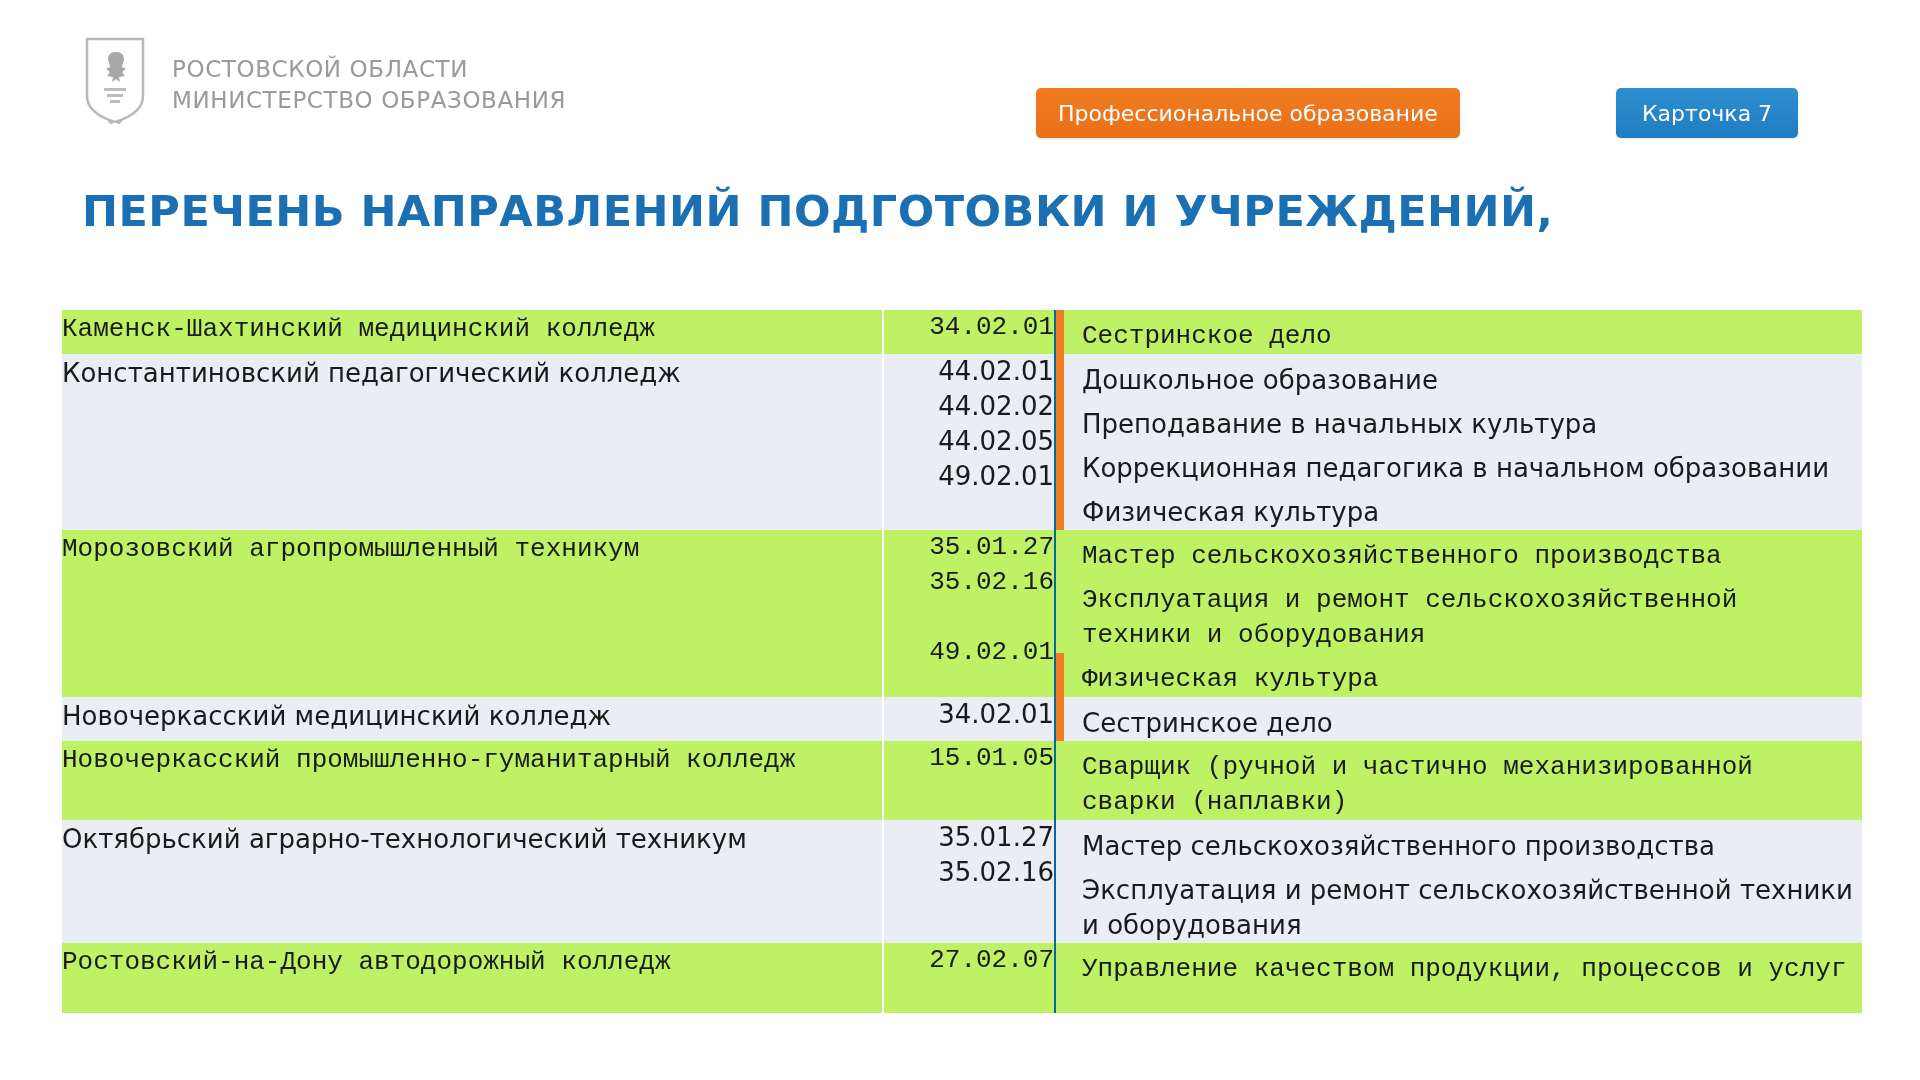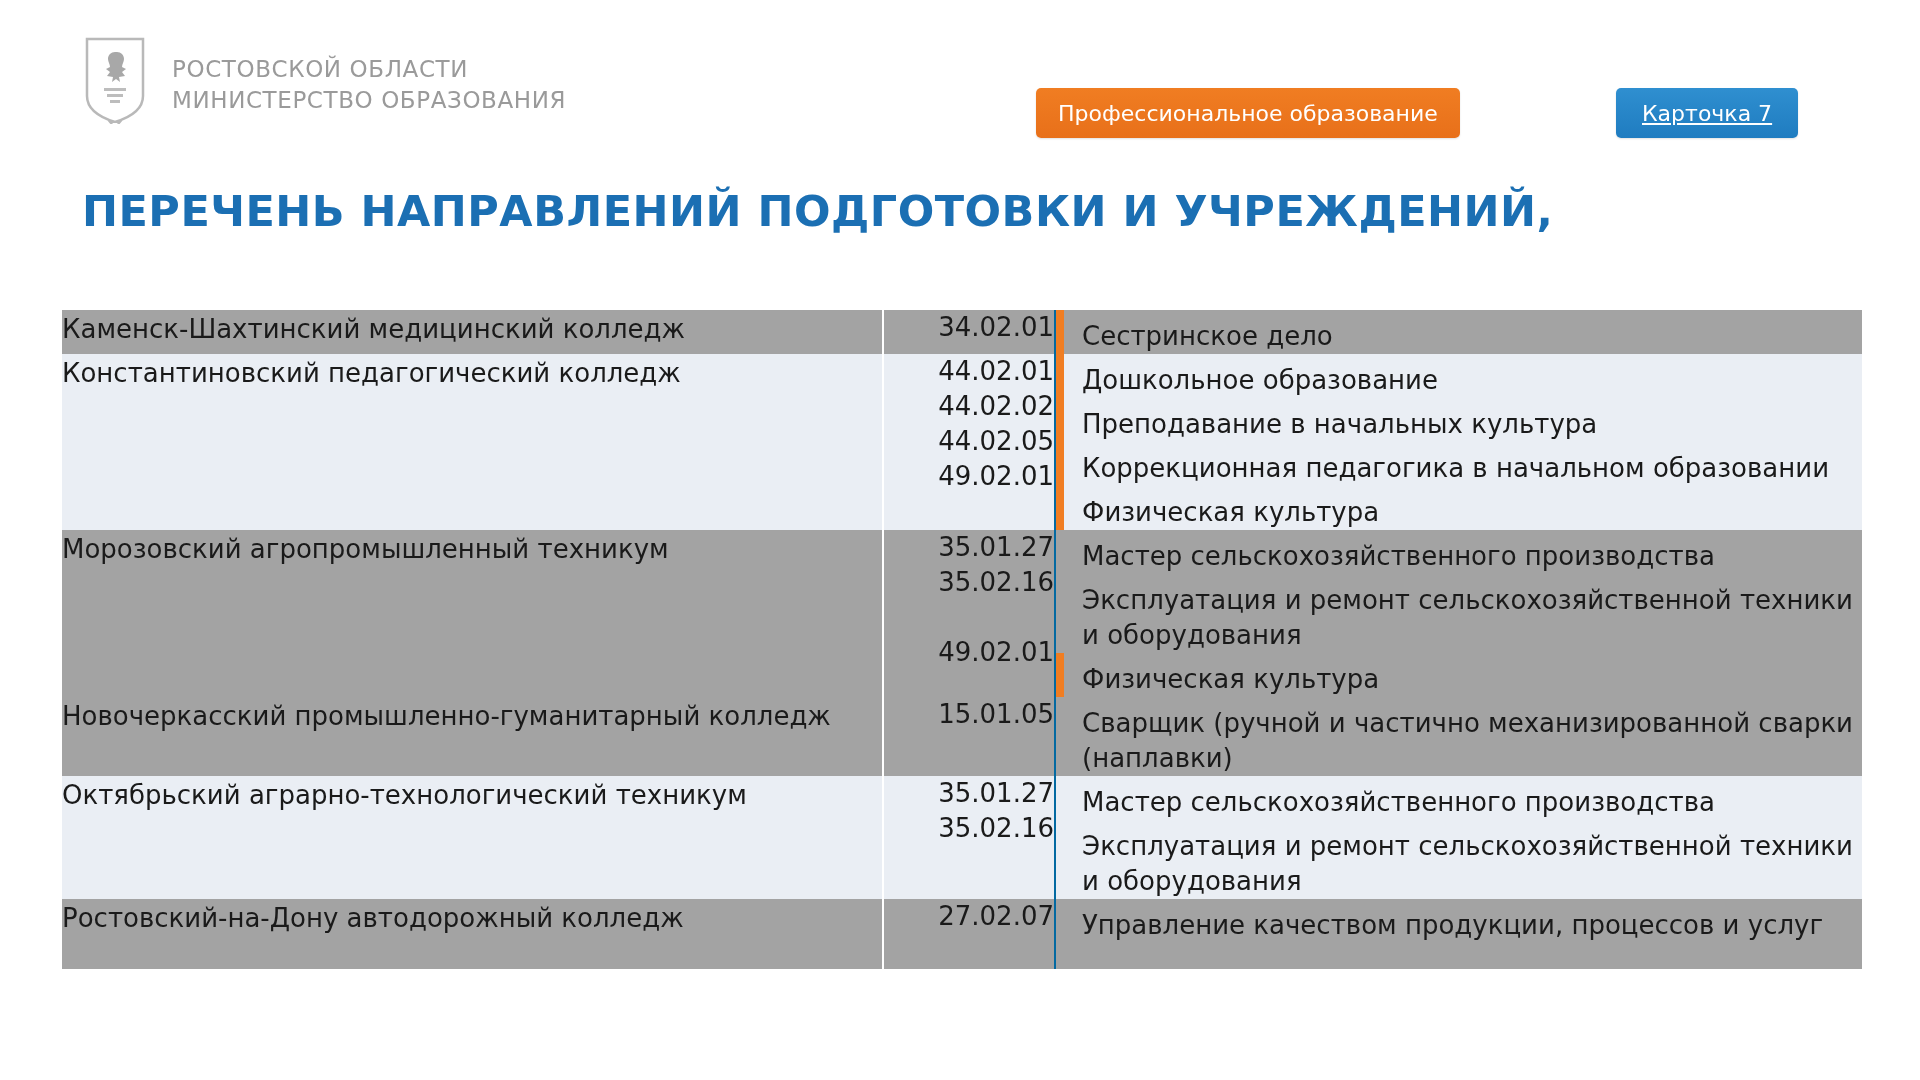--- a/index.html
+++ b/index.html
@@ -75,21 +75,20 @@
     height: 50px;
     padding: 0 26px;
     display: flex;
     align-items: center;
     border-radius: 5px;
     background: linear-gradient(180deg, #2f8fd0 0%, #1f7cc0 100%);
     color: #ffffff;
     font-size: 22px;
     white-space: nowrap;
     box-shadow: 0 1px 2px rgba(0,0,0,0.12);
-    text-decoration: underline;
   }
 
   
   .title {
     position: absolute;
     left: 82px;
     top: 182px;
     width: 1760px;
     color: #1b6fb3;
     font-size: 43px;
@@ -101,21 +100,21 @@
 
   
   .table {
     position: absolute;
     left: 62px;
     top: 310px;
     width: 1800px;
     border-collapse: collapse;
     table-layout: fixed;
   }
-  .table tr.odd  { background: #a3a3a3; }
+  .table tr.odd  { background: #bef264; font-family: Liberation Mono, monospace; }
   .table tr.even { background: #eaeef4; }
 
   .table td {
     vertical-align: top;
     padding: 0;
   }
   .c-name {
     width: 820px;
     padding: 14px 18px 16px 18px;
     font-size: 26px;
@@ -245,20 +244,32 @@
             <div class="prog-line">
               <span class="bar none"></span>
               <span class="prog-text">Эксплуатация и ремонт сельскохозяйственной техники и оборудования</span>
             </div>
             <div class="prog-line">
               <span class="bar"></span>
               <span class="prog-text">Физическая культура</span>
             </div>
           </td>
         </tr>
+        <tr class="even">
+          <td class="c-name">Новочеркасский медицинский колледж</td>
+          <td class="c-code">
+            <span class="code-line">34.02.01</span>
+          </td>
+          <td class="c-prog">
+            <div class="prog-line">
+              <span class="bar"></span>
+              <span class="prog-text">Сестринское дело</span>
+            </div>
+          </td>
+        </tr>
         <tr class="odd">
           <td class="c-name">Новочеркасский промышленно-гуманитарный колледж</td>
           <td class="c-code">
             <span class="code-line">15.01.05</span>
             <span class="spacer-line">&nbsp;</span>
           </td>
           <td class="c-prog">
             <div class="prog-line">
               <span class="bar none"></span>
               <span class="prog-text">Сварщик (ручной и частично механизированной сварки (наплавки)</span>

